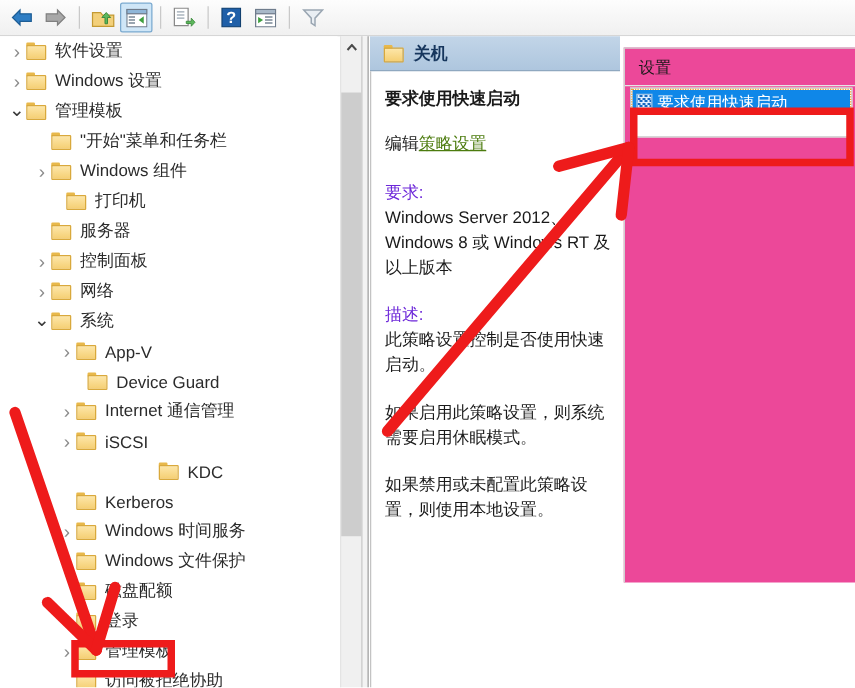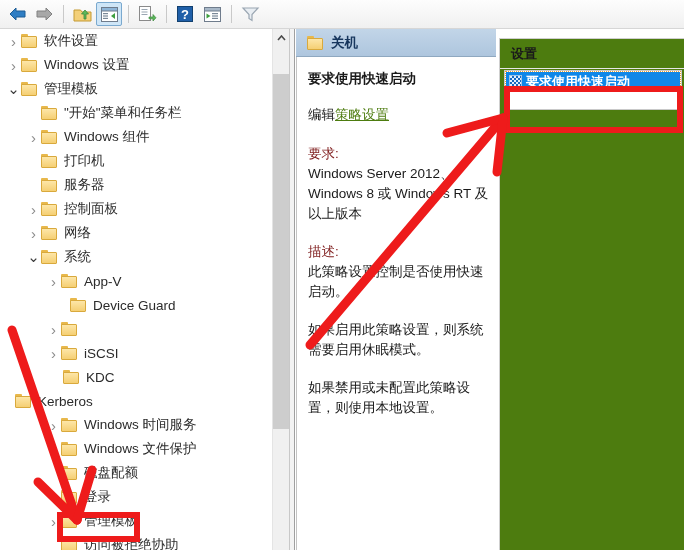--- a/index.html
+++ b/index.html
@@ -145,35 +145,34 @@
   .det-title {
     font-size: 13.5px; font-weight: bold; color: #1a1a1a;
     margin-bottom: 18px;
   }
   .det-editline {
     font-size: 13.5px; color: #1a1a1a; margin-bottom: 20px;
   }
   .det-link {
     color: #4d7c0f; text-decoration: underline; cursor: pointer;
   }
-  .det-h { font-size: 13.5px; color: #7f1d1d; }
+  .det-h { font-size: 13.5px; color: #6d28d9; }
   .det-p {
     font-size: 13.5px; color: #1a1a1a;
     line-height: 20px;
     margin-bottom: 18px;
   }
 
   
   #settings-panel {
     position: absolute; left: 203px; top: 9px;
-    width: 185px; height: 512px;
-    background: #4d7c0f;
+    width: 185px; height: 428px;
+    background: #ec4899;
     border-left: 1px solid #cfcfcf;
     border-top: 1px solid #cfcfcf;
-    font-weight: bold;
   }
   #settings-header {
     height: 30px;
     display: flex; align-items: center;
     padding-left: 11px;
     font-size: 13px; color: #1a1a1a;
     border-bottom: 1px solid #e6e6e6;
   }
   #settings-list {
     position: absolute; left: 4px; top: 31px;
@@ -319,21 +318,21 @@
         <span class="tree-label">"开始"菜单和任务栏</span>
       </div>
       <div class="tree-row" style="padding-left: 26px;">
         <span class="chev" style="font-size: 15px;">›</span>
         <span class="folder">
           <span class="tab"></span>
           <span class="body"></span>
         </span>
         <span class="tree-label">Windows 组件</span>
       </div>
-      <div class="tree-row" style="padding-left: 26px;">
+      <div class="tree-row" style="padding-left: 38px;">
         <span class="chev empty">&nbsp;</span>
         <span class="folder">
           <span class="tab"></span>
           <span class="body"></span>
         </span>
         <span class="tree-label">打印机</span>
       </div>
       <div class="tree-row" style="padding-left: 26px;">
         <span class="chev empty">&nbsp;</span>
         <span class="folder">
@@ -381,38 +380,39 @@
           <span class="body"></span>
         </span>
         <span class="tree-label">Device Guard</span>
       </div>
       <div class="tree-row" style="padding-left: 46px;">
         <span class="chev" style="font-size: 15px;">›</span>
         <span class="folder">
           <span class="tab"></span>
           <span class="body"></span>
         </span>
+        <span class="tree-label">Internet 通信管理</span>
       </div>
       <div class="tree-row" style="padding-left: 46px;">
         <span class="chev" style="font-size: 15px;">›</span>
         <span class="folder">
           <span class="tab"></span>
           <span class="body"></span>
         </span>
         <span class="tree-label">iSCSI</span>
       </div>
-      <div class="tree-row" style="padding-left: 48px;">
+      <div class="tree-row" style="padding-left: 64px; margin-left: 48px;">
         <span class="chev empty">&nbsp;</span>
         <span class="folder">
           <span class="tab"></span>
           <span class="body"></span>
         </span>
         <span class="tree-label">KDC</span>
       </div>
-      <div class="tree-row" style="">
+      <div class="tree-row" style="padding-left: 46px;">
         <span class="chev empty">&nbsp;</span>
         <span class="folder">
           <span class="tab"></span>
           <span class="body"></span>
         </span>
         <span class="tree-label">Kerberos</span>
       </div>
       <div class="tree-row" style="padding-left: 46px;">
         <span class="chev" style="font-size: 15px;">›</span>
         <span class="folder">

